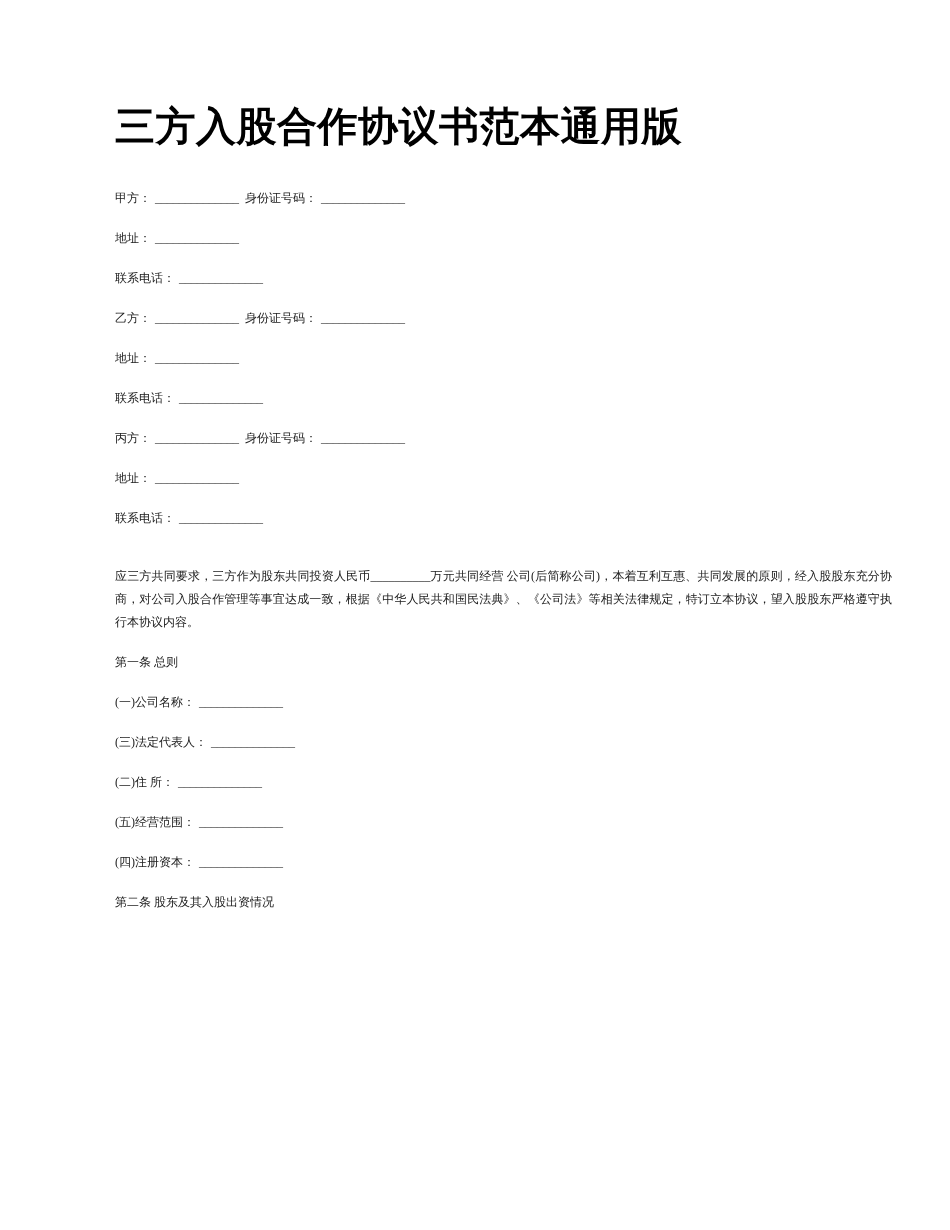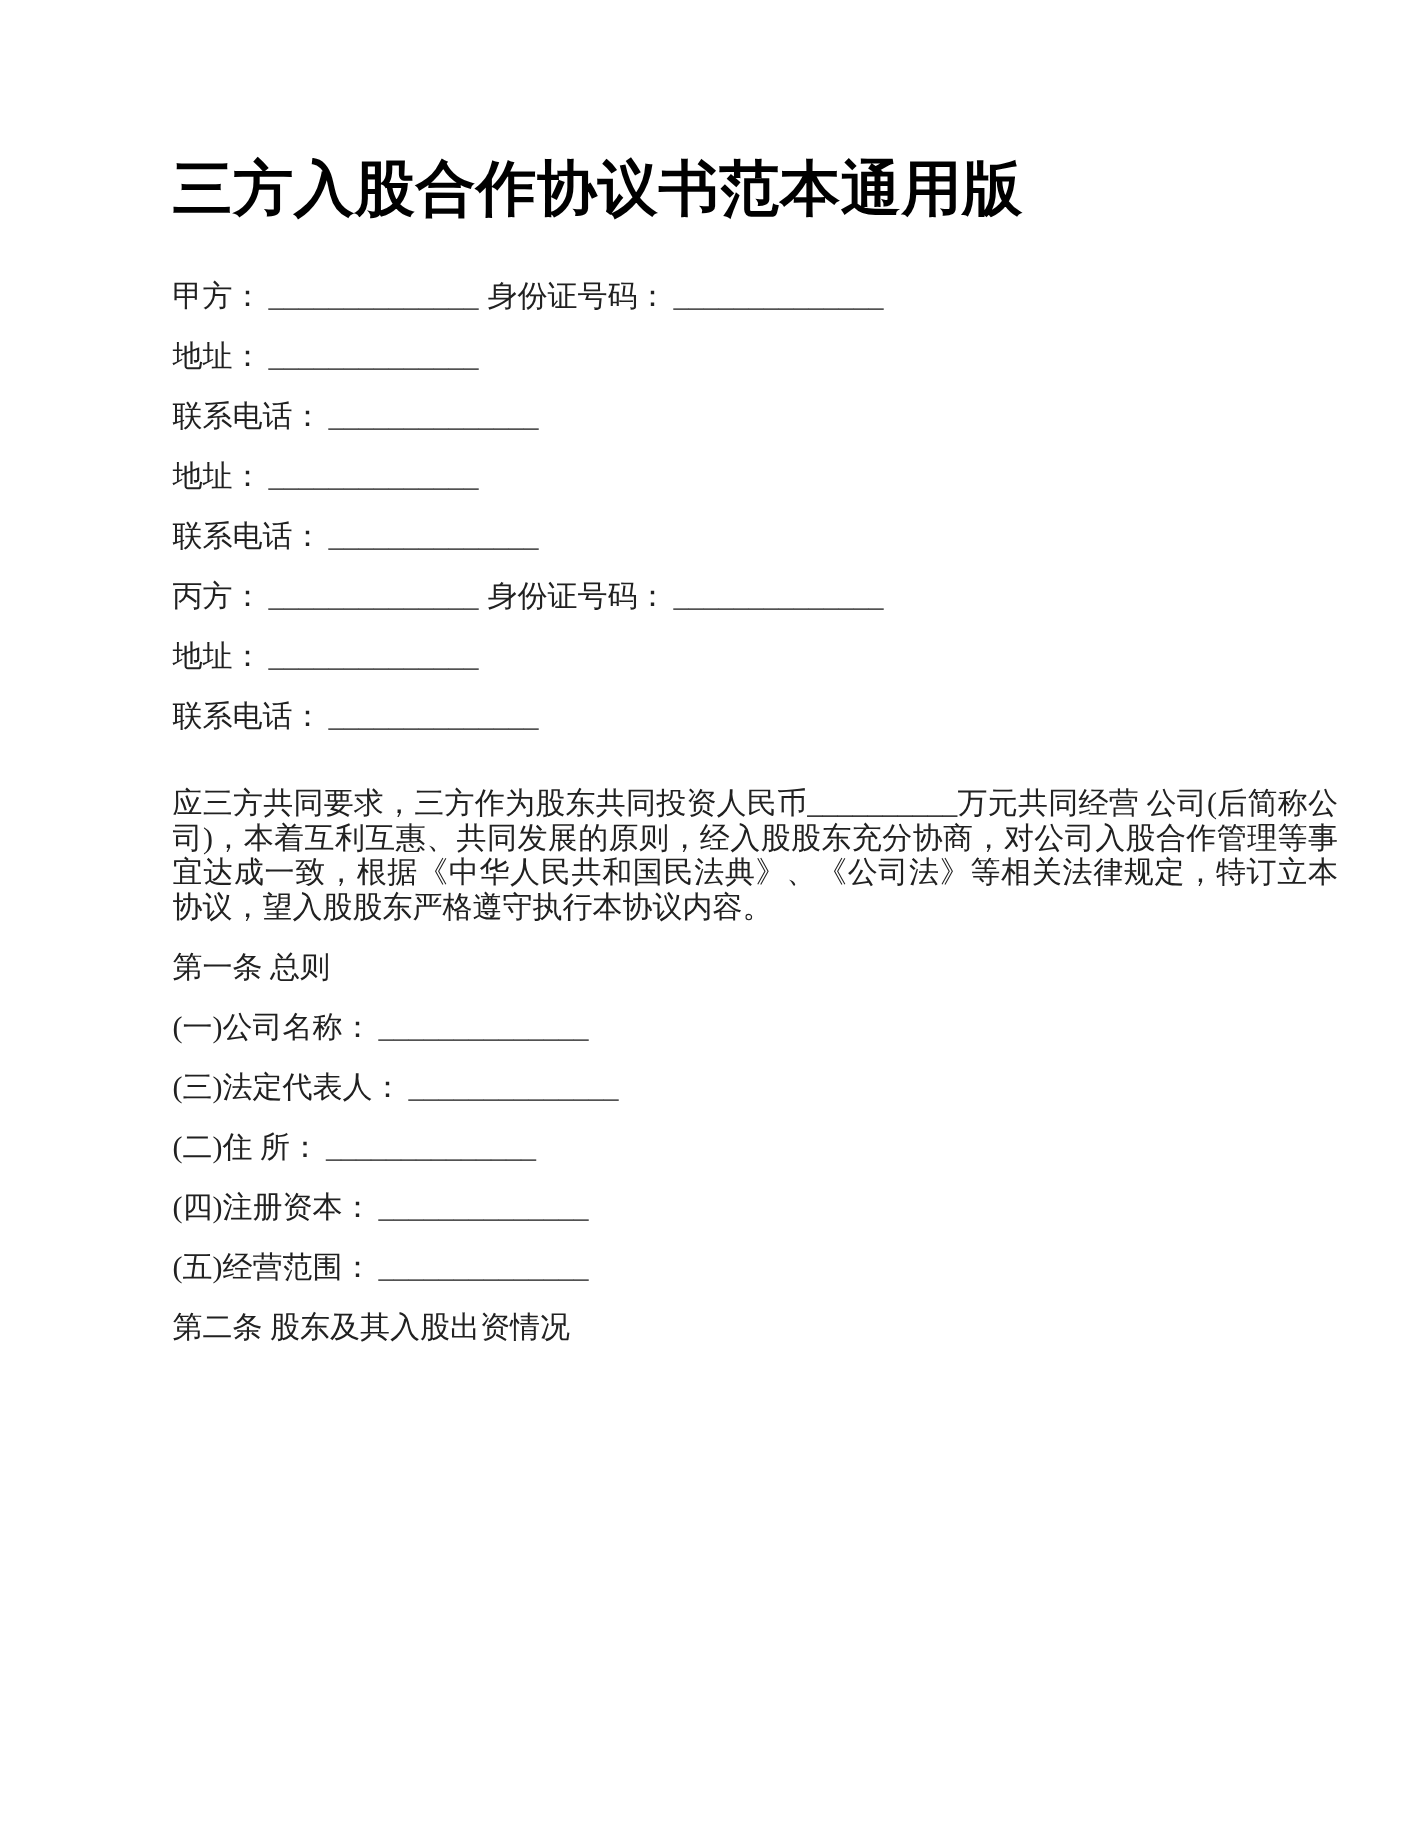--- a/index.html
+++ b/index.html
@@ -21,21 +21,21 @@
     font-family: "Liberation Sans", "DejaVu Sans", sans-serif;
     font-size: 40px;
     line-height: 1.2;
     font-weight: 700;
     color: #000000;
     margin: 0 0 37px 0;
     letter-spacing: 0.5px;
     white-space: nowrap;
   }
   p {
-    font-size: 20px;
+    font-size: 12px;
     line-height: 23px;
     margin: 17px 0;
   }
   .blank {
     white-space: nowrap;
     letter-spacing: 0;
     margin-left: 4px;
     color: #3a3a3a;
   }
   .blank.attach { margin-right: 0; }
@@ -49,37 +49,38 @@
 
   <h1 class="doc-title">三方入股合作协议书范本通用版</h1>
 
   <section>
     <p class="row"><span>甲方：</span><span class="blank">______________</span><span class="lbl-gap">身份证号码：</span><span class="blank">______________</span></p>
     <p class="row"><span>地址：</span><span class="blank">______________</span></p>
     <p class="row"><span>联系电话：</span><span class="blank">______________</span></p>
   </section>
 
   <section>
+    <p class="row"><span>乙方：</span><span class="blank">______________</span><span class="lbl-gap">身份证号码：</span><span class="blank">______________</span></p>
     <p class="row"><span>地址：</span><span class="blank">______________</span></p>
     <p class="row"><span>联系电话：</span><span class="blank">______________</span></p>
   </section>
 
   <section>
     <p class="row"><span>丙方：</span><span class="blank">______________</span><span class="lbl-gap">身份证号码：</span><span class="blank">______________</span></p>
     <p class="row"><span>地址：</span><span class="blank">______________</span></p>
     <p class="row"><span>联系电话：</span><span class="blank">______________</span></p>
   </section>
 
   <p class="para">应三方共同要求，三方作为股东共同投资人民币__________万元共同经营 公司(后简称公司)，本着互利互惠、共同发展的原则，经入股股东充分协商，对公司入股合作管理等事宜达成一致，根据《中华人民共和国民法典》、《公司法》等相关法律规定，特订立本协议，望入股股东严格遵守执行本协议内容。</p>
 
   <p class="heading">第一条 总则</p>
 
   <p class="row"><span>(一)公司名称：</span><span class="blank">______________</span></p>
   <p class="row"><span>(三)法定代表人：</span><span class="blank">______________</span></p>
   <p class="row"><span>(二)住 所：</span><span class="blank">______________</span></p>
+  <p class="row"><span>(五)经营范围：</span><span class="blank">______________</span></p>
   <p class="row"><span>(四)注册资本：</span><span class="blank">______________</span></p>
-  <p class="row"><span>(五)经营范围：</span><span class="blank">______________</span></p>
 
 
   <p class="heading">第二条 股东及其入股出资情况</p>
 
 
 </div>
 
 </body></html>

